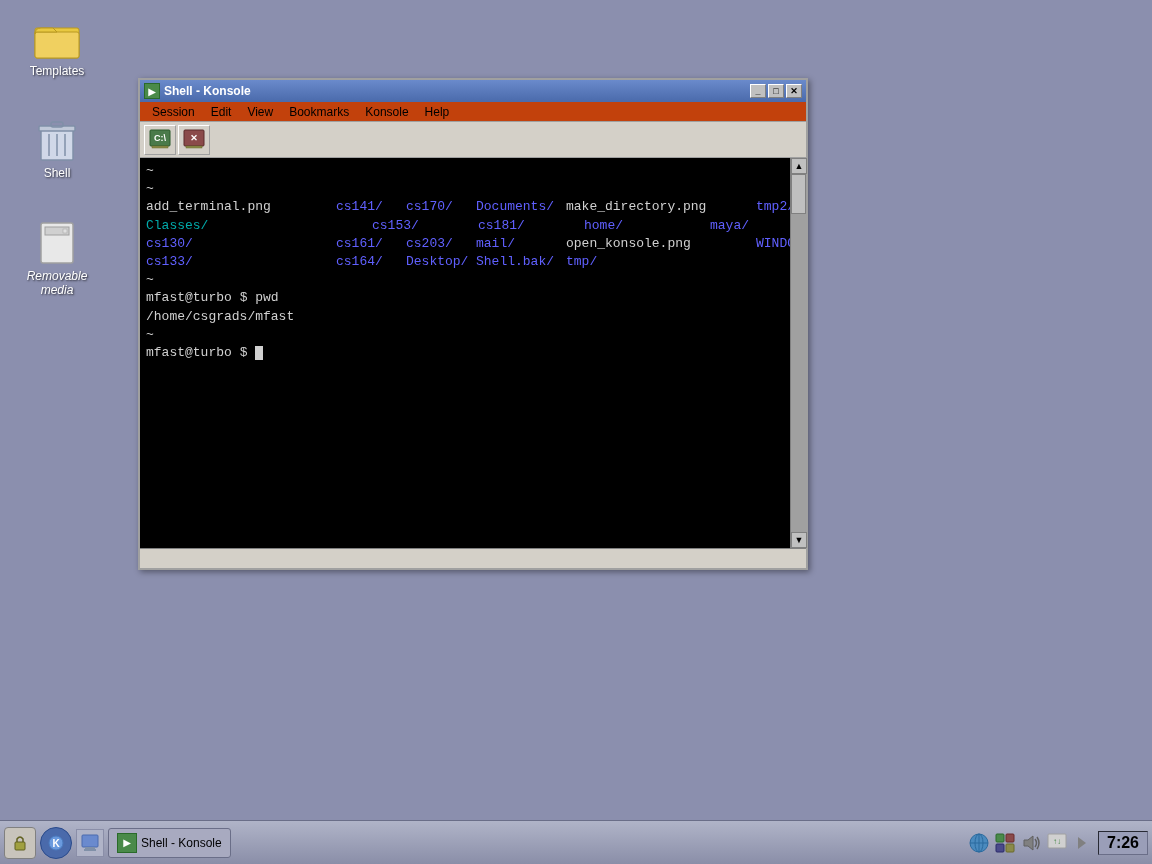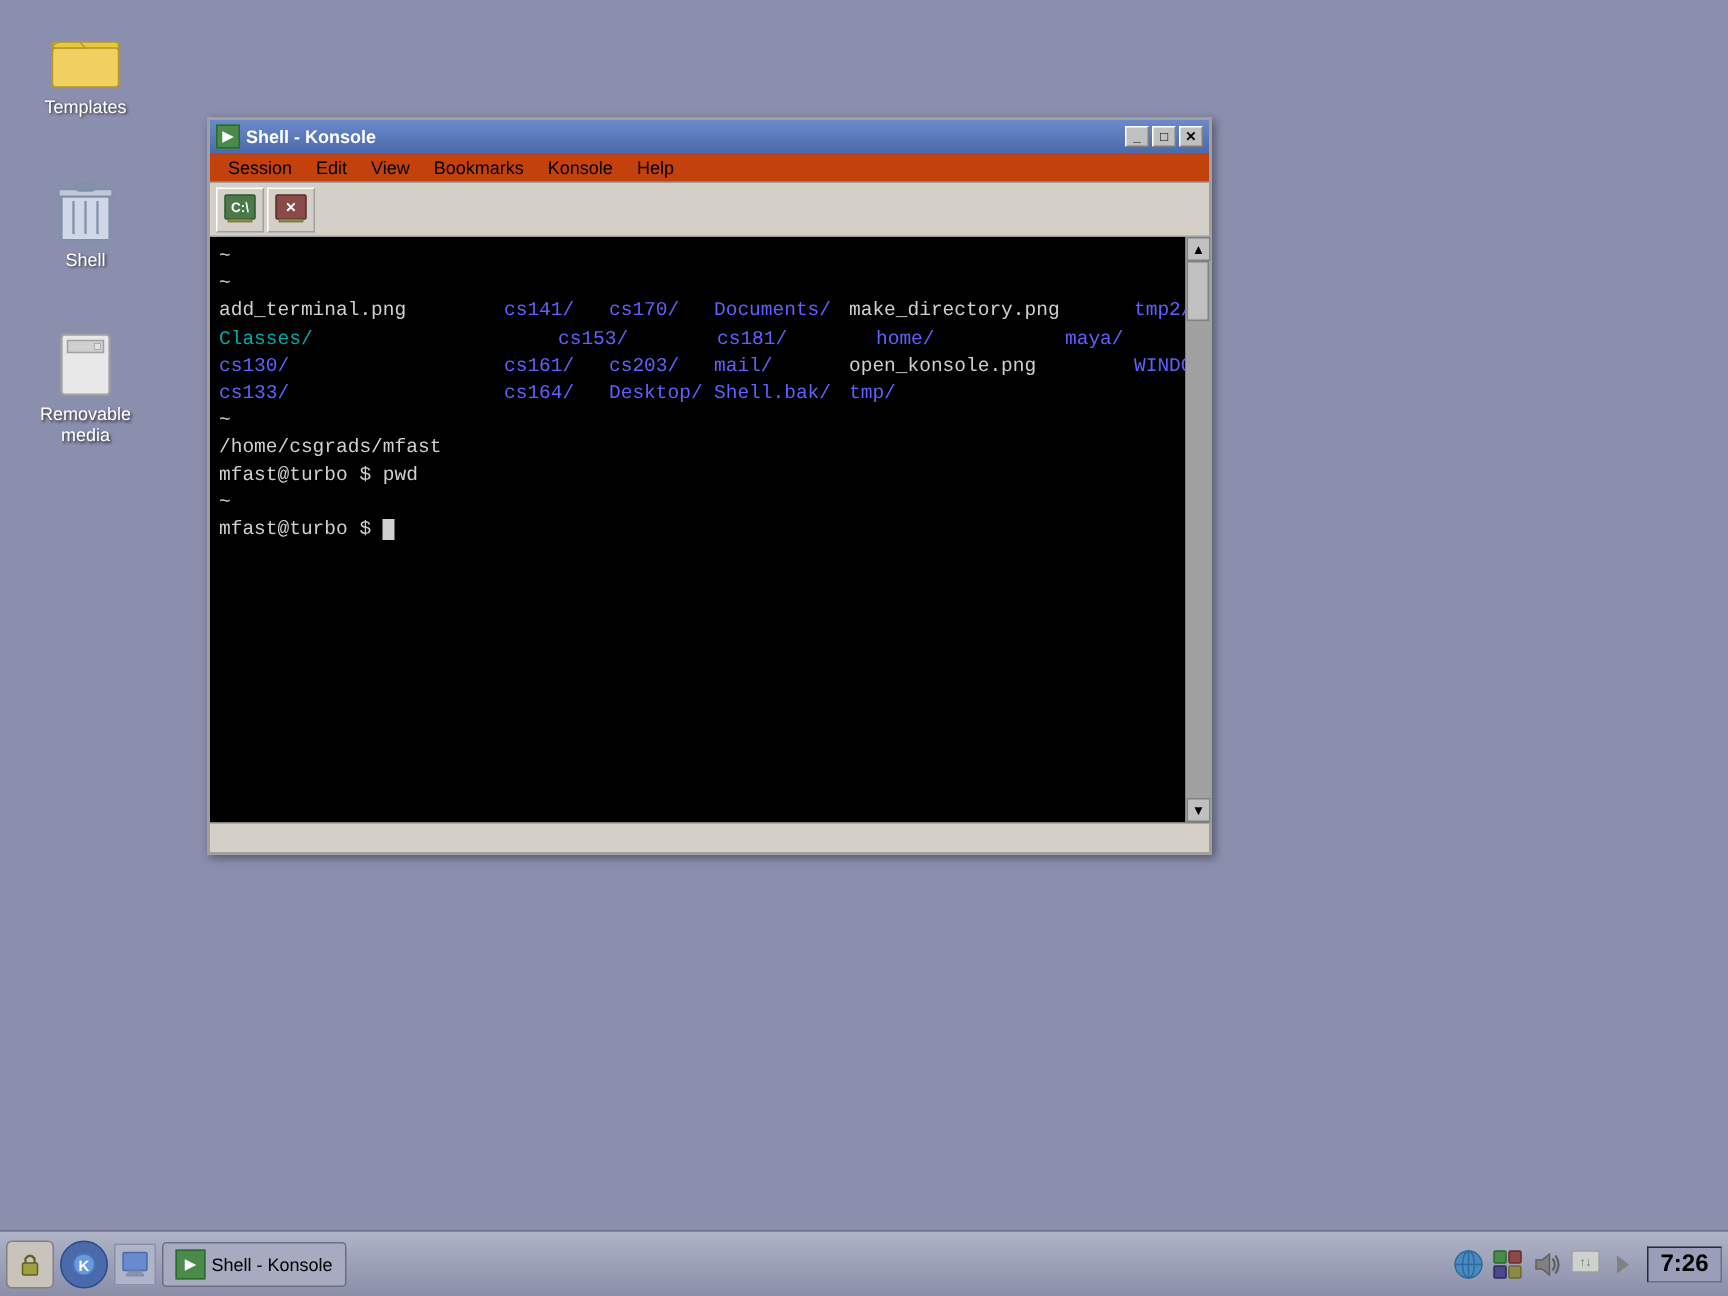--- a/index.html
+++ b/index.html
@@ -339,21 +339,21 @@
 
   <div class="desktop-icon" style="left:17px; top:215px;">
     <div class="icon-img">
       <svg class="removable-svg" viewBox="0 0 40 48" xmlns="http://www.w3.org/2000/svg">
 
         <rect x="4" y="4" width="32" height="40" rx="2" fill="#e8e8e8" stroke="#a0a0a0" stroke-width="1.5"></rect>
         <rect x="8" y="8" width="24" height="8" fill="#d0d0d0" stroke="#a0a0a0" stroke-width="1"></rect>
         <rect x="26" y="10" width="4" height="4" fill="#e0e0e0" stroke="#a0a0a0" stroke-width="0.5"></rect>
       </svg>
     </div>
-    <span class="icon-label" style="white-space:pre-line; text-align:center;">Removable
+    <span class="icon-label" style="white-space:pre-line; text-align:center;font-style:italic;">Removable
 media</span>
   </div>
 
   <div class="konsole-window">
 
     <div class="konsole-titlebar">
       <div class="title-icon">▶</div>
       <span class="title-text">Shell - Konsole</span>
       <div class="win-buttons">
         <div class="win-btn">_</div>
@@ -418,22 +418,22 @@
         </div>
         <div style="display:grid; grid-template-columns: 190px 70px 70px 90px 190px 80px;">
           <span class="t-blue">cs133/</span>
           <span class="t-blue">cs164/</span>
           <span class="t-blue">Desktop/</span>
           <span class="t-blue">Shell.bak/</span>
           <span class="t-blue">tmp/</span>
           <span></span>
         </div>
         <div><span class="t-white">~</span></div>
+        <div><span class="t-prompt">mfast@turbo </span><span class="t-cmd">$ pwd</span></div>
         <div><span class="t-white">/home/csgrads/mfast</span></div>
-        <div><span class="t-prompt">mfast@turbo </span><span class="t-cmd">$ pwd</span></div>
         <div><span class="t-white">~</span></div>
         <div><span class="t-prompt">mfast@turbo </span><span class="t-cmd">$ </span><span class="cursor-block"></span></div>
       </div>
       <div class="terminal-scrollbar">
         <div class="scroll-arrow">▲</div>
         <div class="scroll-track">
           <div class="scroll-thumb"></div>
         </div>
         <div class="scroll-arrow">▼</div>
       </div>

